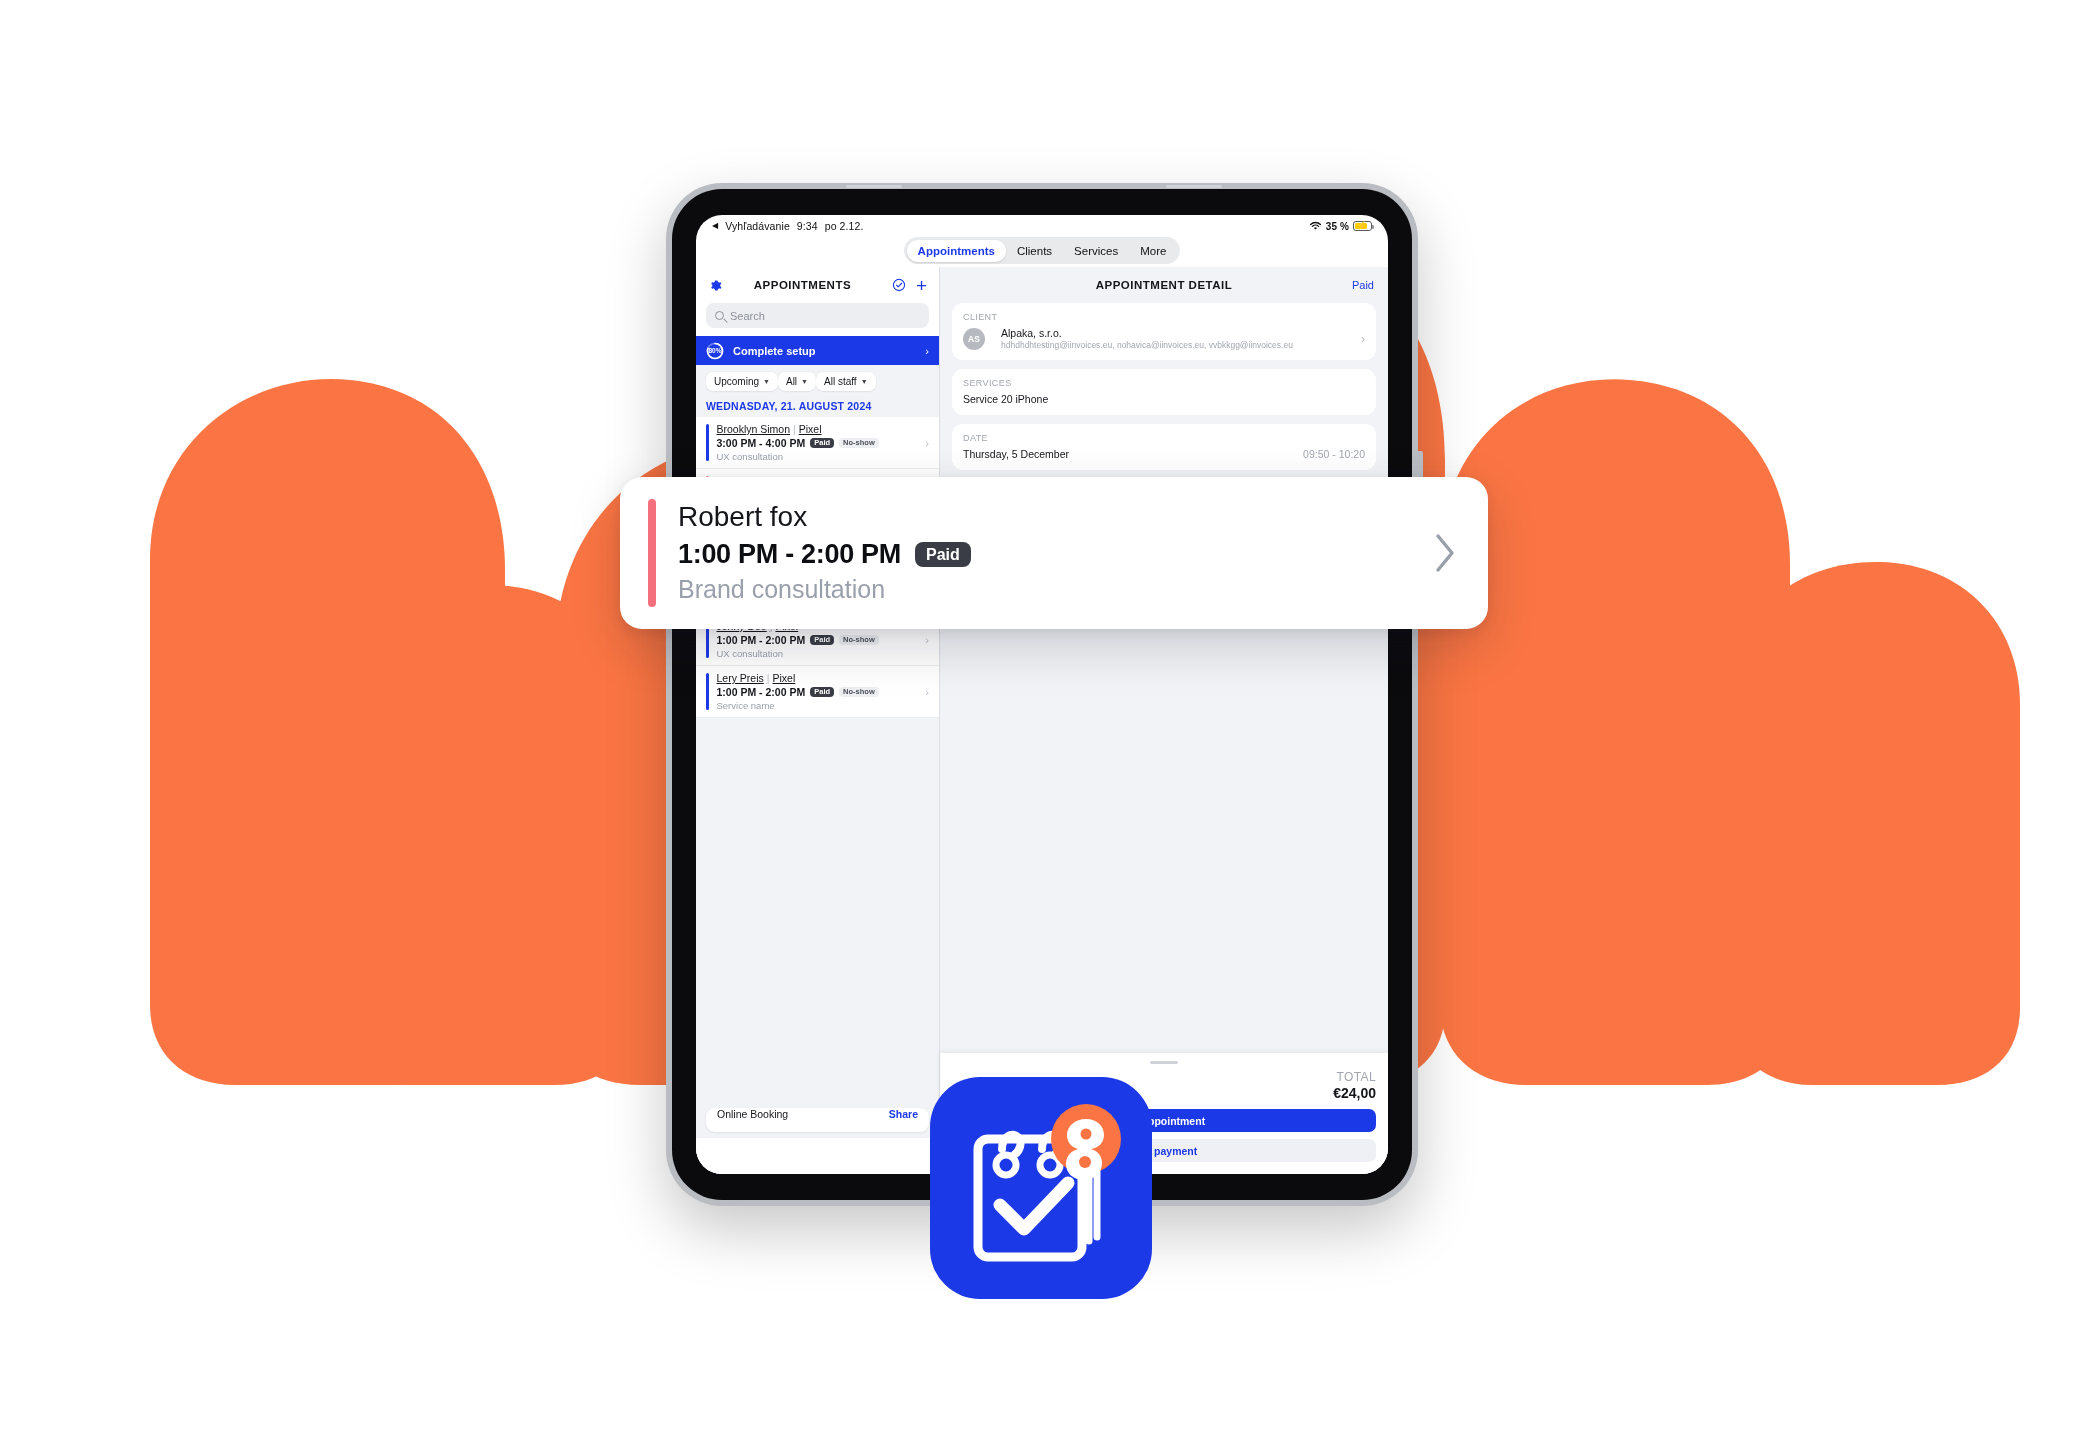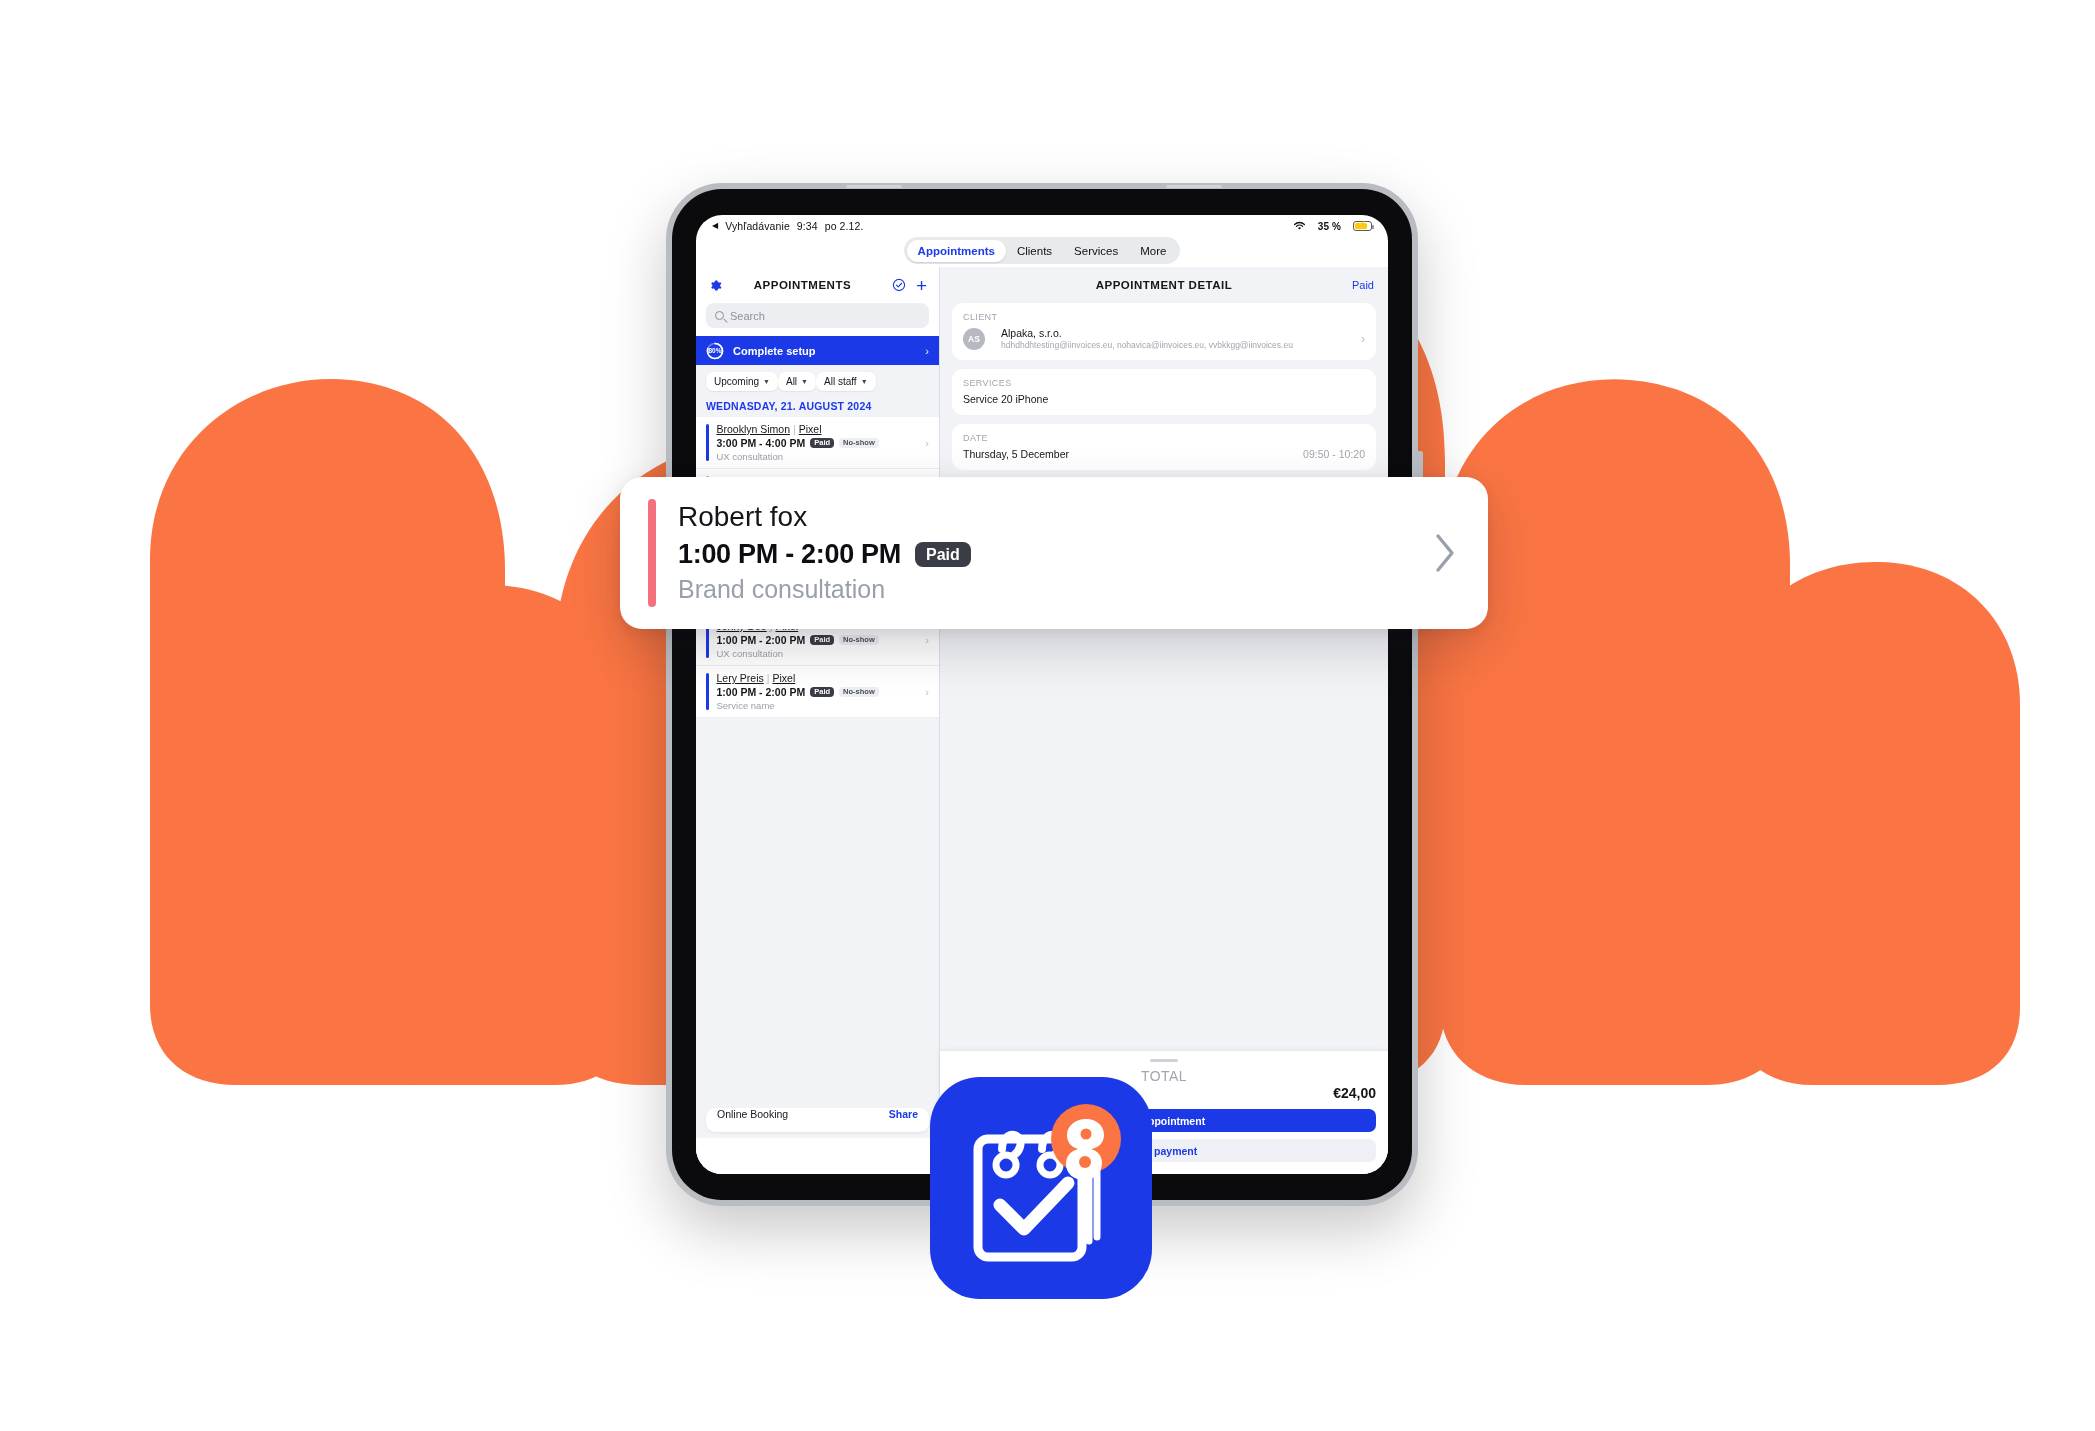--- a/index.html
+++ b/index.html
@@ -40,21 +40,21 @@
   }
 
   
   .statusbar {
     position:absolute; left:0; top:0; right:0; height:22px;
     display:flex; align-items:center; padding:0 16px;
     font-size:10.5px; color:#111; letter-spacing:.1px;
   }
   .sb-left { display:flex; align-items:center; gap:7px; }
   .sb-back { font-size:8px; line-height:1; }
-  .sb-right { margin-left:auto; display:flex; align-items:center; gap:12px; font-size:10px; font-weight:600;}
+  .sb-right { margin-left:auto; display:flex; align-items:center; gap:4px; font-size:10px; font-weight:600;}
   .batt { width:19px;height:10px;border:1.2px solid #5a5a5e;border-radius:3px;position:relative;background:#fff;}
   .batt::after{content:"";position:absolute;right:-3px;top:3px;width:1.6px;height:4px;background:#9a9a9e;border-radius:0 1px 1px 0;}
   .batt-fill{position:absolute;left:1px;top:1px;bottom:1px;width:70%;background:#ffcc00;border-radius:1.5px;}
   .bolt{position:absolute;left:50%;top:50%;transform:translate(-50%,-50%);font-size:8px;color:#111;line-height:1;}
 
   
   .tabbar { position:absolute; left:0; right:0; top:22px; height:30px; display:flex; justify-content:center; }
   .seg {
     display:flex; align-items:center; background:#e9eaec; border-radius:16px; padding:2.5px; height:27px;
   }
@@ -142,21 +142,21 @@
   .rcard .value { font-size:10.5px; color:#15161a; }
   .daterow { display:flex; align-items:baseline; }
   .daterow .rtime { margin-left:auto; font-size:10.5px; color:#a2a6ae;padding-left:36px; }
 
   .rbottom {
     position:absolute; left:0; right:0; bottom:0; background:#fff; padding:8px 12px 12px;
     box-shadow:0 -1px 5px rgba(0,0,0,.07);
   }
   .grabber { width:28px;height:3px;border-radius:2px;background:#cfd2d8;margin:0 auto 6px; }
   .totline { text-align:right; }
-  .totlabel { font-size:14px; color:#a2a6ae; letter-spacing:.4px;text-align:center; }
+  .totlabel { font-size:12px; color:#a2a6ae; letter-spacing:.4px; }
   .totvalue { font-size:14px; font-weight:800; color:#15161a; margin-top:1px; }
   .btn-primary { margin-top:8px; height:23px; border-radius:7px; background:#1c39e8; color:#fff;
                  display:flex;align-items:center;justify-content:center; font-size:10.5px; font-weight:600; }
   .btn-secondary { margin-top:7px; height:23px; border-radius:7px; background:#eef0f5; color:#1c39e8;
                  display:flex;align-items:center;justify-content:center; font-size:10.5px; font-weight:600; }
 
   
   .hero {
     position:absolute; left:620px; top:477px; width:868px; height:152px;
     background:#fff; border-radius:22px;

